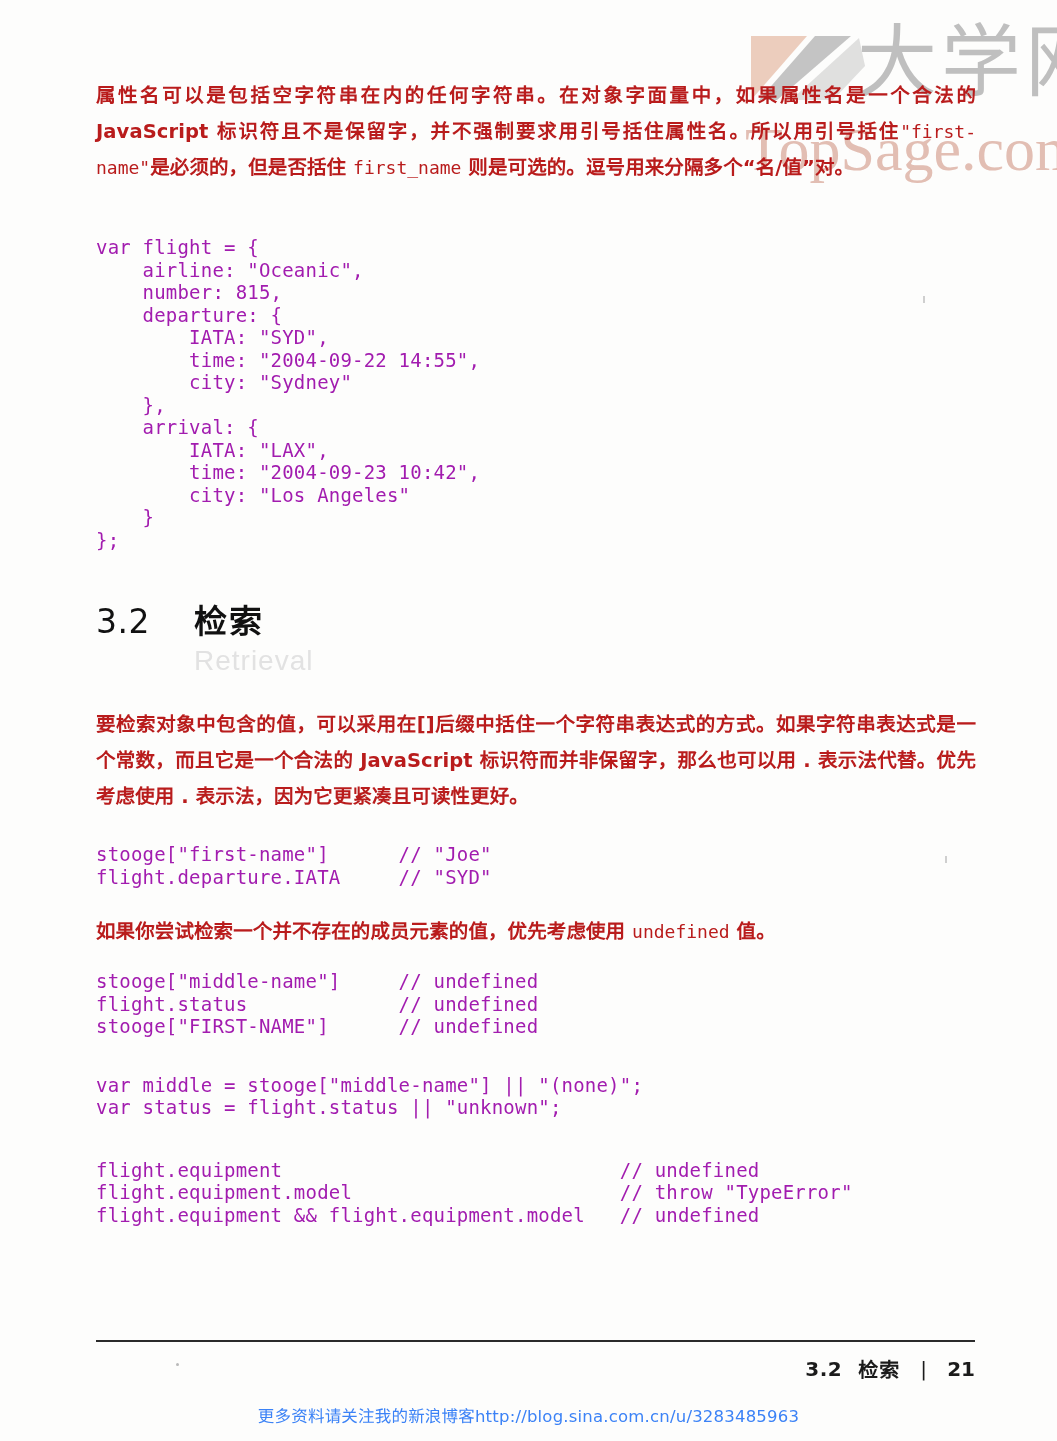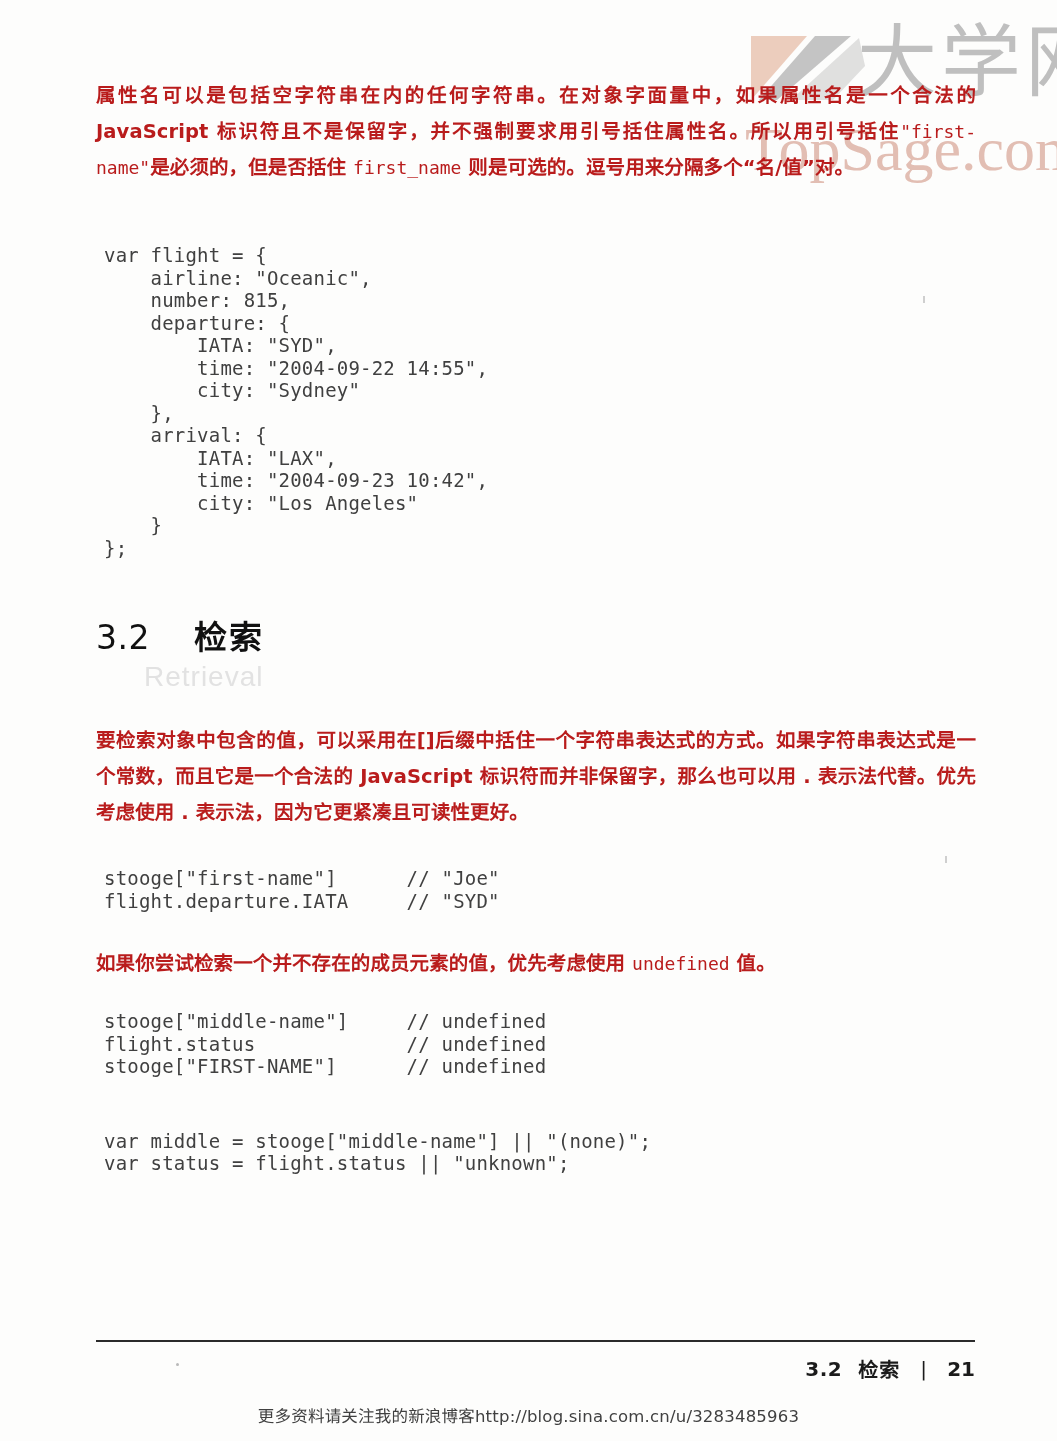--- a/index.html
+++ b/index.html
@@ -92,26 +92,26 @@
     font-weight: 500;
     font-size: 18px;
     letter-spacing: 0;
   }
 
   .block-gap-lg { height: 22px; }
   .block-gap-md { height: 14px; }
 
   
   pre.code {
-    margin: 8px;
+    margin: 0;
     padding: 0;
     font-family: "DejaVu Sans Mono", "Liberation Mono", monospace;
     font-size: 19px;
     line-height: 22.5px;
-    color: #404040;
+    color: #a21caf;
     white-space: pre;
     letter-spacing: .2px;
     font-weight: 500;
   }
   .code-indent { padding-left: 40px; }
 
   
   .section-head {
     display: flex;
     align-items: baseline;
@@ -130,21 +130,21 @@
     font-weight: 700;
     color: #111;
     margin-left: 44px;
     letter-spacing: 2px;
   }
   .section-sub {
     font-family: "Liberation Sans", "DejaVu Sans", sans-serif;
     font-size: 28px;
     font-weight: 400;
     color: #e2e2e2;
-    margin: 2px 0 0 48px;
+    margin: 2px 0 0 98px;
     letter-spacing: 1px;
   }
 
   
   .footer {
     position: absolute;
     left: 96px;
     right: 82px;
     top: 1340px;
   }
@@ -185,21 +185,21 @@
 
   
   .bottom-caption {
     position: absolute;
     left: 0;
     right: 0;
     top: 1403px;
     text-align: center;
     font-family: "DejaVu Sans", "Liberation Sans", sans-serif;
     font-size: 16.5px;
-    color: #404040;
+    color: #3b82f6;
     letter-spacing: .2px;
     white-space: nowrap;
   }
 
   
   .margin-mark {
     position: absolute;
     width: 2px;
     height: 7px;
     background: #cfcfcf;
@@ -280,20 +280,23 @@
   <div class="block-gap-md"></div>
 
   <pre class="code code-indent">var middle = stooge["middle-name"] || "(none)";
 var status = flight.status || "unknown";</pre>
 
   <div style="height:20px"></div>
 
 
   <div style="height:20px"></div>
 
+  <pre class="code code-indent">flight.equipment                             // undefined
+flight.equipment.model                       // throw "TypeError"
+flight.equipment &amp;&amp; flight.equipment.model   // undefined</pre>
 
 </div>
 
 <div class="footer">
   <div class="footer-rule"></div>
   <div class="footer-line">
     <span class="footer-sec-num">3.2</span>
     <span class="footer-sec-title">检索</span>
     <span class="footer-sep">|</span>
     <span class="footer-page">21</span>

